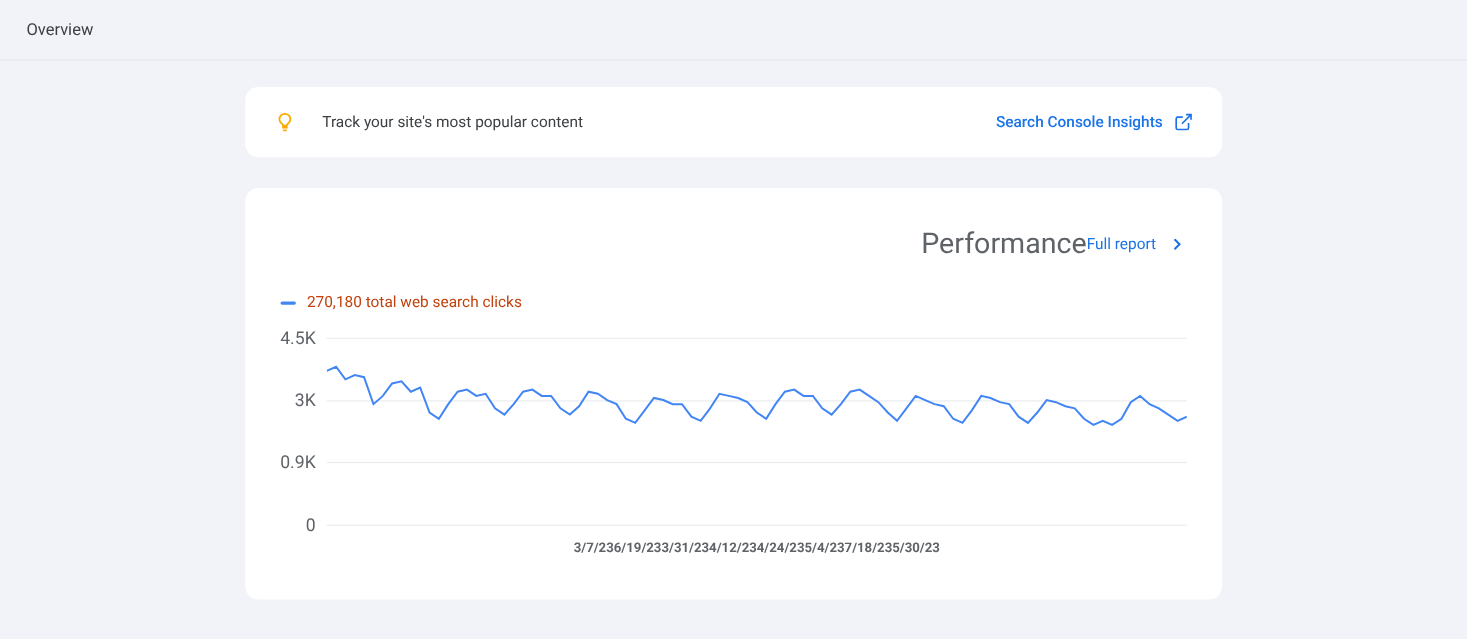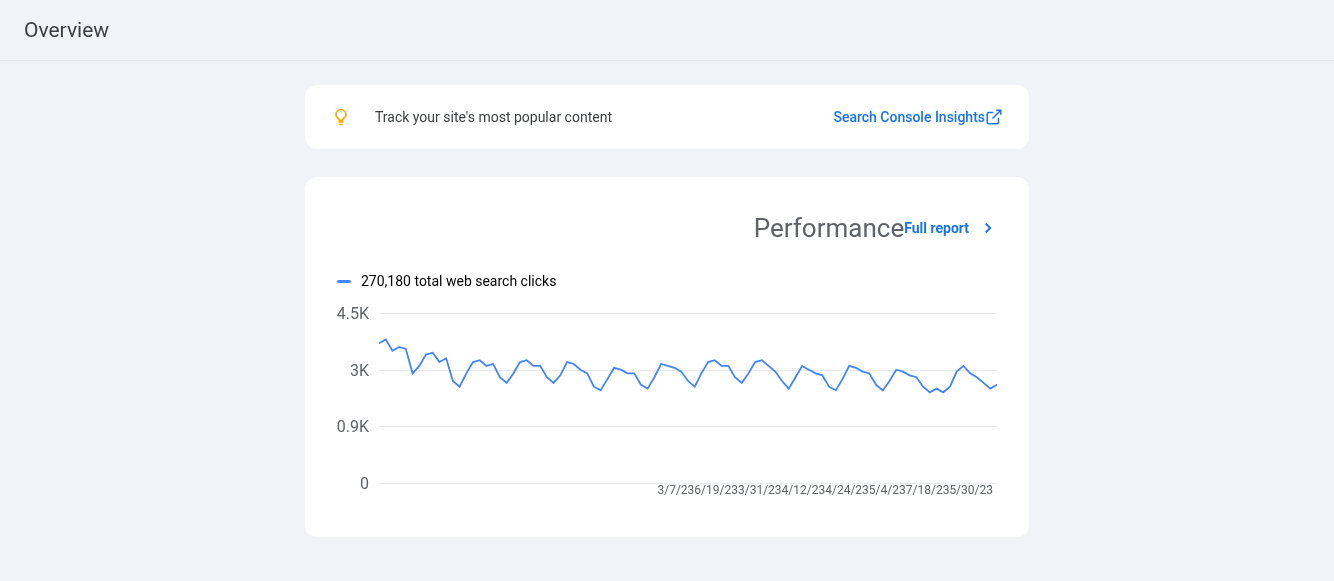--- a/index.html
+++ b/index.html
@@ -12,35 +12,35 @@
       background: #f1f3f8;
       width: 1334px;
       height: 581px;
       overflow: hidden;
     }
     .header {
       padding: 18px 24px;
       border-bottom: 1px solid #e4e6eb;
     }
     .header-title {
-      font-size: 21px;
+      font-size: 15px;
       font-weight: 400;
       color: #3c4043;
     }
     .content {
       padding: 24px 0;
       display: flex;
       flex-direction: column;
       align-items: center;
       gap: 28px;
     }
     .card {
       background: #ffffff;
       border-radius: 12px;
-      width: 724px;
+      width: 888px;
     }
     .insights-card {
       display: flex;
       align-items: center;
       justify-content: space-between;
       padding: 22px 26px;
     }
     .insights-left {
       display: flex;
       align-items: center;
@@ -51,20 +51,21 @@
       display: flex;
       align-items: center;
     }
     .insights-text {
       font-size: 14px;
       color: #3c4043;
     }
     .insights-link {
       display: flex;
       align-items: center;
+      gap: 10px;
       color: #1a73e8;
       font-size: 14px;
       font-weight: 500;
       cursor: pointer;
     }
     .external-icon {
       color: #1a73e8;
       display: flex;
       align-items: center;
     }
@@ -81,42 +82,42 @@
       font-size: 26px;
       font-weight: 400;
       color: #5f6368;
     }
     .full-report-link {
       display: flex;
       align-items: center;
       gap: 10px;
       color: #1a73e8;
       font-size: 14px;
-      font-weight: 700;
+      font-weight: 400;
       cursor: pointer;
     }
     .chevron-icon {
       color: #1a73e8;
       display: flex;
     }
     .legend {
       display: flex;
       align-items: center;
       gap: 10px;
       margin-bottom: 24px;
     }
     .legend-dash {
       width: 14px;
       height: 3px;
       background: #4285f4;
       border-radius: 2px;
     }
     .legend-text {
       font-size: 14px;
-      color: #000000;
+      color: #c2410c;
     }
     .chart-container {
       position: relative;
       margin-left: 6px;
     }
     .chart-area {
       position: relative;
       height: 170px;
       margin-left: 36px;
     }
@@ -137,23 +138,25 @@
     }
     .chart-line {
       position: absolute;
       top: 0;
       left: 0;
       width: 100%;
       height: 100%;
     }
     .x-axis {
       display: flex;
-      justify-content: flex-end;
+      justify-content: center;
       margin-left: 36px;
+      margin-top: 14px;
       padding: 0 4px;
+      font-weight: bold;
     }
     .x-label {
       font-size: 12px;
       color: #5f6368;
     }
   </style>
 </head>
 <body>
 
 <div class="header">

